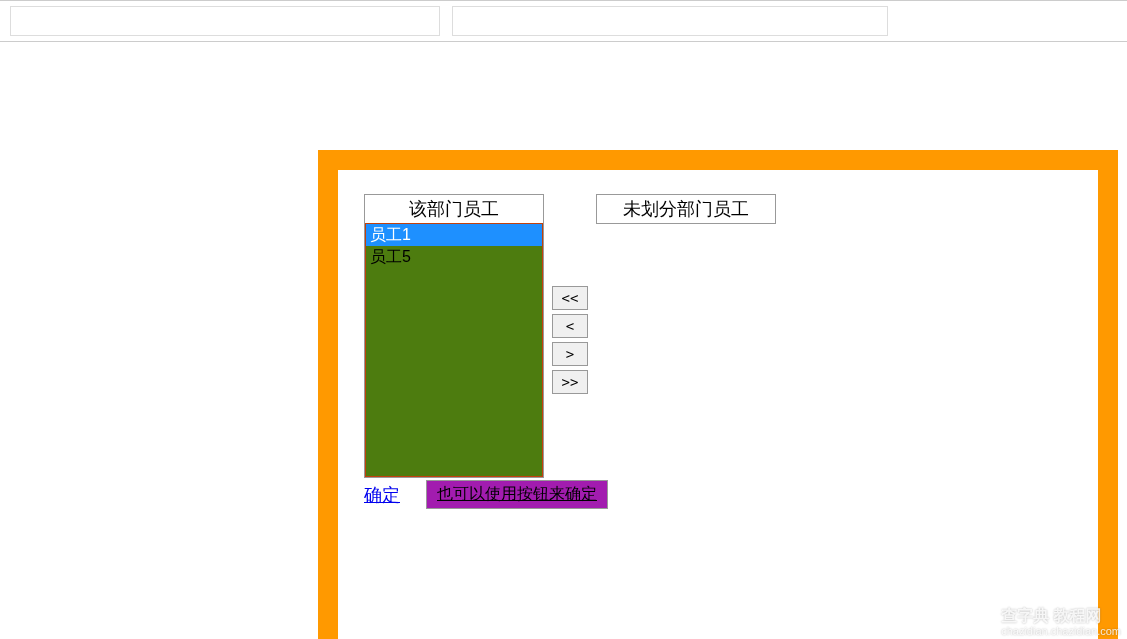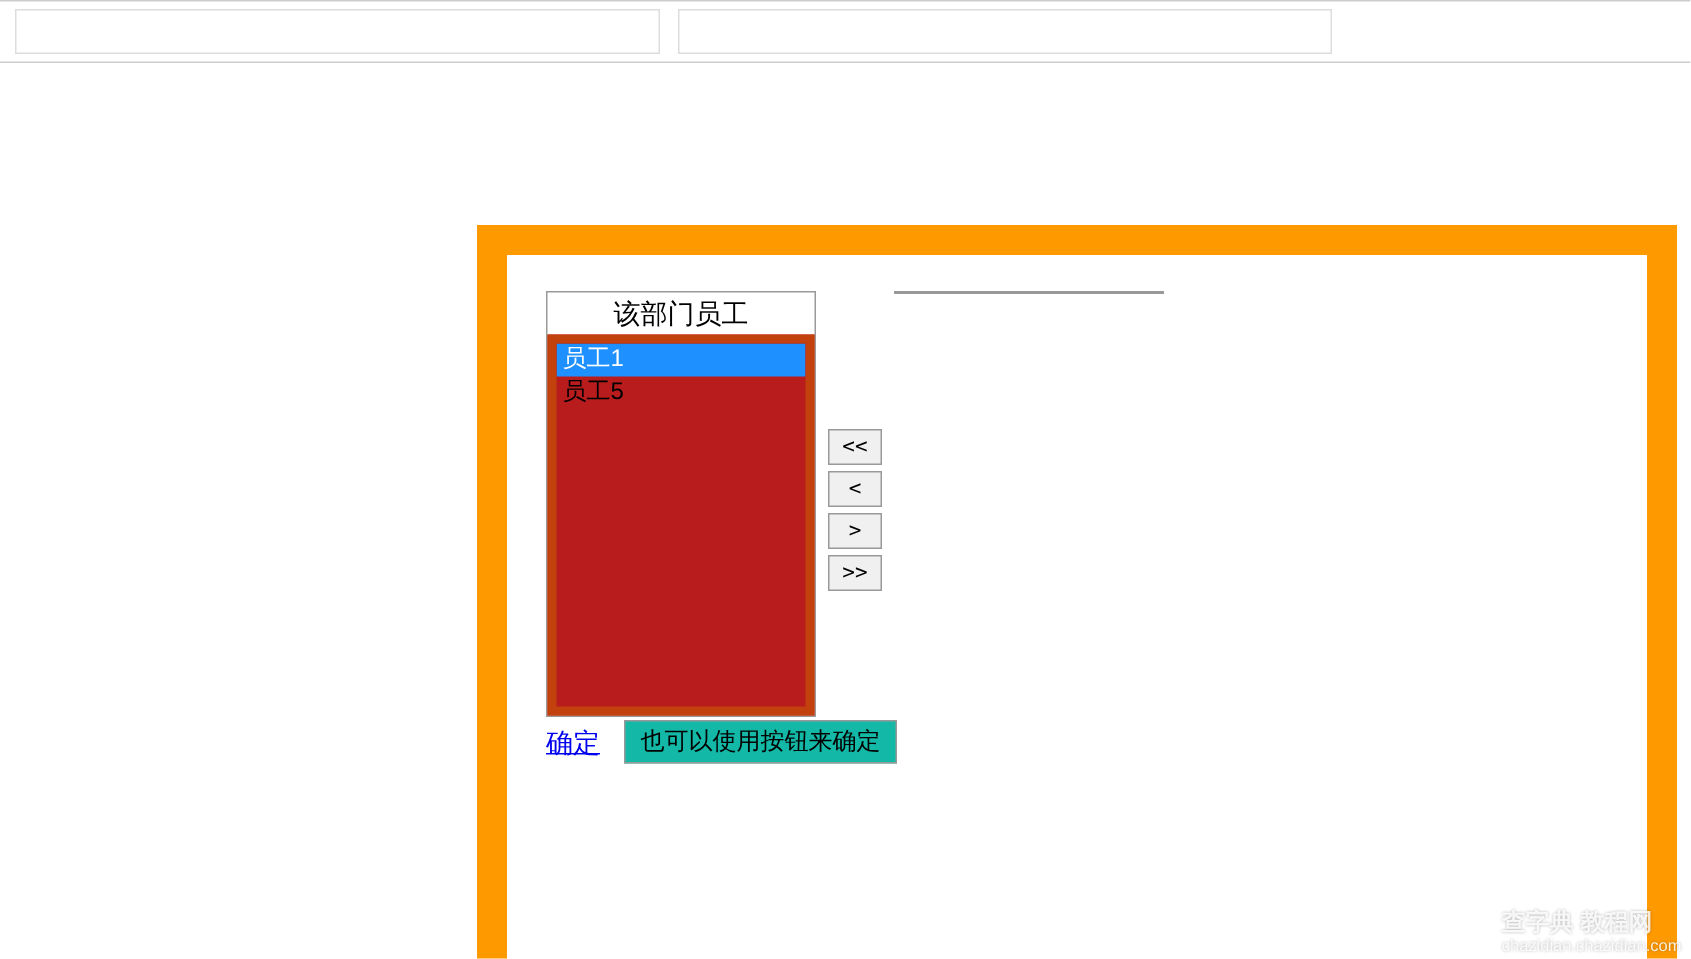--- a/index.html
+++ b/index.html
@@ -57,22 +57,22 @@
     }
     .list-title {
       text-align: center;
       padding: 2px 0;
       font-size: 18px;
       border-bottom: 0;
     }
     .list-box {
       width: 100%;
       height: 254px;
-      border: 6px solid #c2410c;
-      background: #b91c1c;
+      border: 1px solid #c2410c;
+      background: #4d7c0f;
       overflow-y: scroll;
       font-size: 16px;
     }
     .list-item {
       padding: 0 4px;
       line-height: 22px;
       cursor: pointer;
       white-space: nowrap;
     }
     .list-item.selected {
@@ -99,34 +99,35 @@
       border: 1px solid #999;
       cursor: pointer;
       padding: 0;
       line-height: 1;
     }
 
     .bottom-row {
       margin-top: 2px;
       display: flex;
       align-items: center;
-      gap: 16px;
+      gap: 26px;
     }
     .confirm-link {
       color: #0000ee;
       text-decoration: underline;
       font-size: 18px;
       cursor: pointer;
     }
     .confirm-btn {
       padding: 3px 10px;
       font-size: 16px;
-      background: #14b8a6;
+      background: #a21caf;
       border: 1px solid #999;
       cursor: pointer;
+      text-decoration: underline;
     }
 
     .watermark {
       position: absolute;
       right: 6px;
       bottom: 2px;
       text-align: left;
       color: rgba(255,255,255,0.85);
       font-size: 11px;
       line-height: 1.1;
@@ -155,20 +156,21 @@
     </div>
 
     <div class="button-col">
       <button class="move-btn">&lt;&lt;</button>
       <button class="move-btn">&lt;</button>
       <button class="move-btn">&gt;</button>
       <button class="move-btn">&gt;&gt;</button>
     </div>
 
     <div class="list-panel">
+      <div class="list-title">未划分部门员工</div>
     </div>
 
   </div>
 
   <div class="bottom-row">
     <a class="confirm-link">确定</a>
     <button class="confirm-btn">也可以使用按钮来确定</button>
   </div>
 </div>
 

